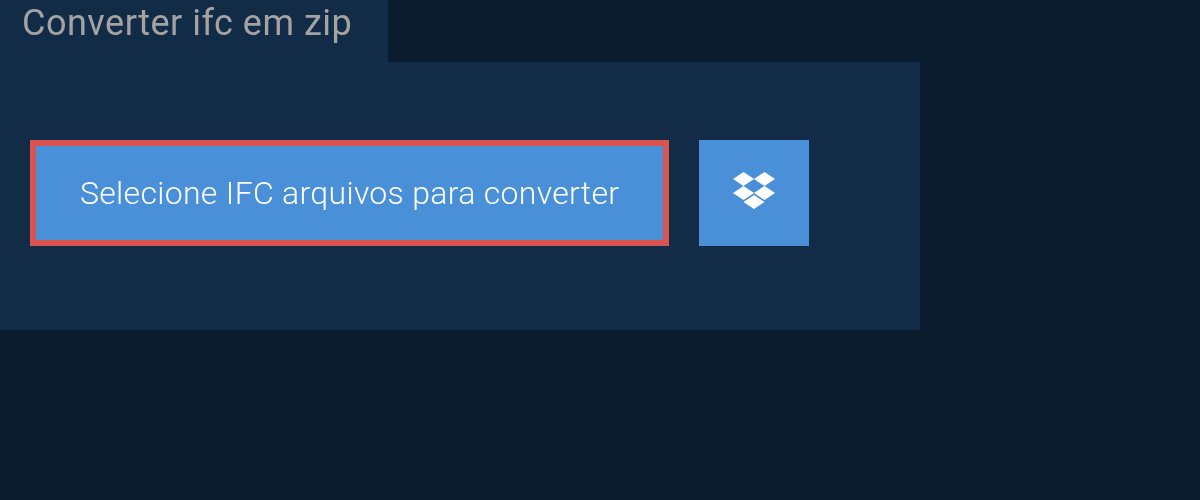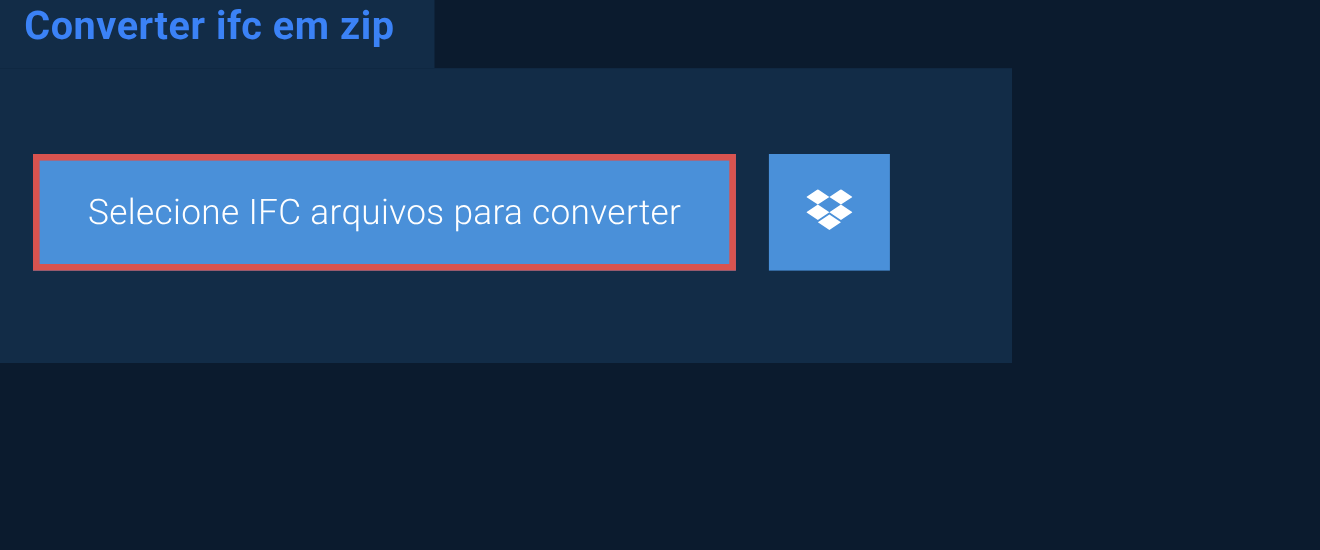--- a/index.html
+++ b/index.html
@@ -24,23 +24,23 @@
     }
     .tab {
       position: absolute;
       top: 0;
       left: 0;
       background: #122c47;
       padding: 18px 36px 18px 22px;
       transform: translateY(-100%);
     }
     .tab-label {
-      color: #3b82f6;
+      color: #a3a3a3;
       font-size: 36px;
-      font-weight: 700;
+      font-weight: 400;
       letter-spacing: 0.5px;
     }
     .button-row {
       position: absolute;
       top: 78px;
       left: 30px;
       display: flex;
       gap: 30px;
       align-items: stretch;
     }

